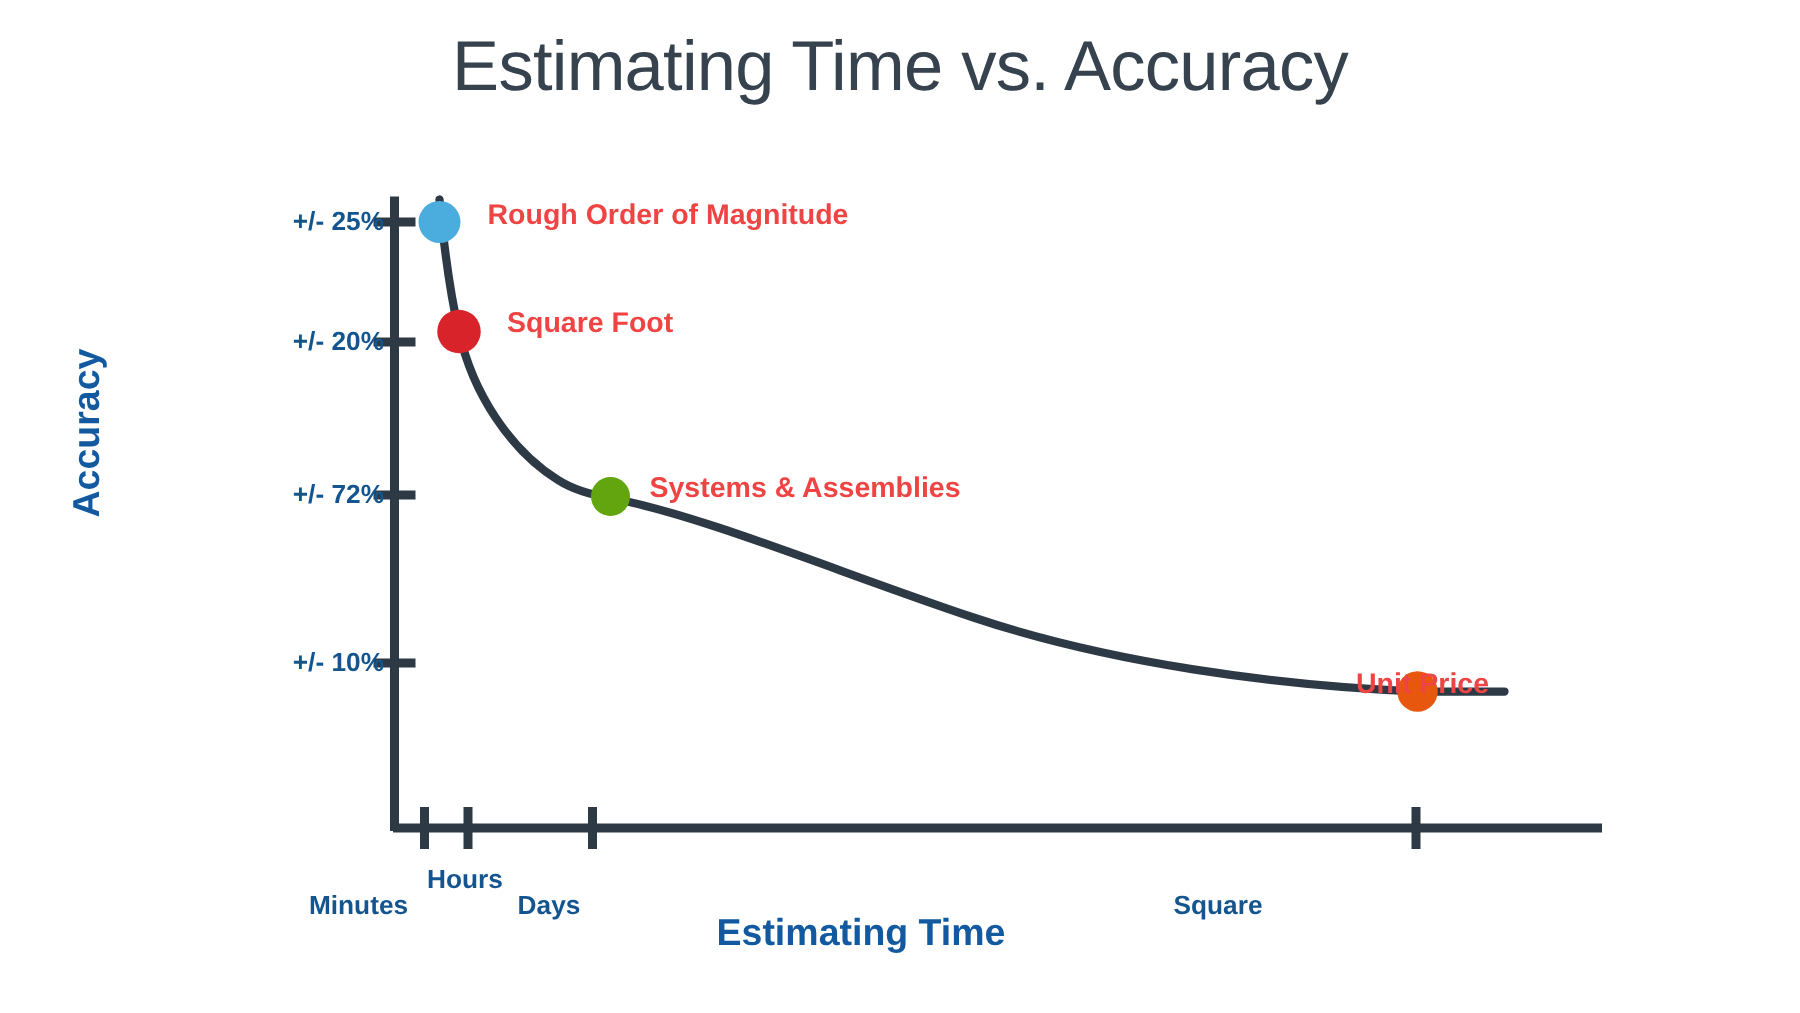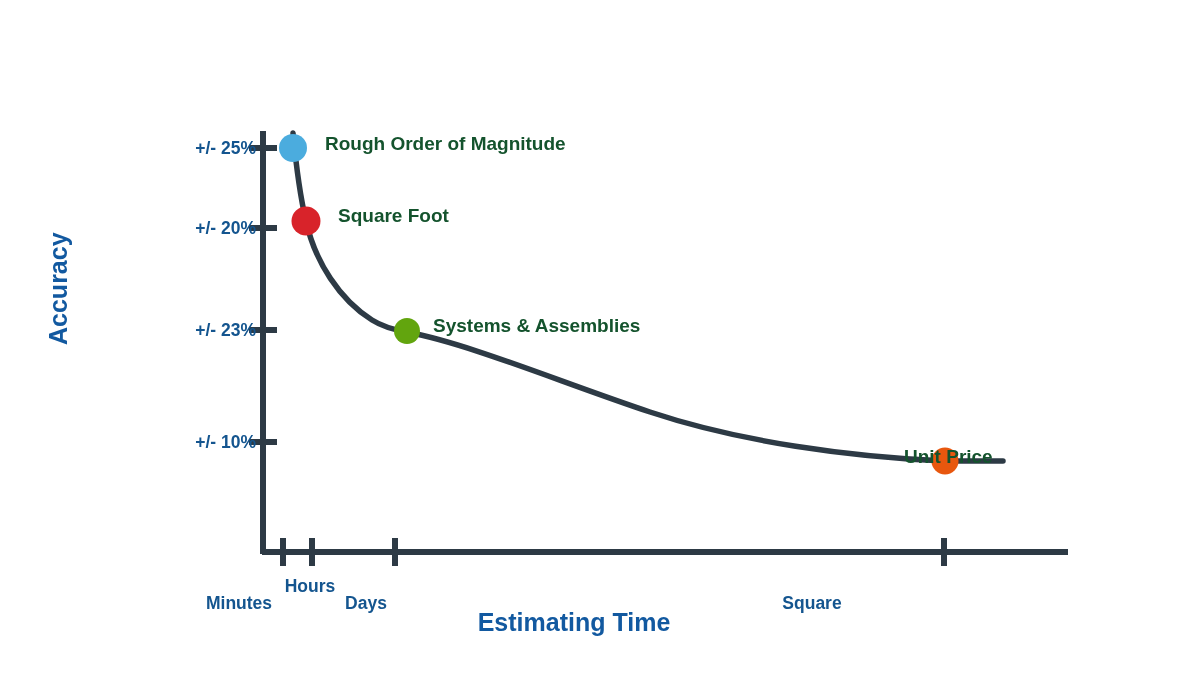--- a/index.html
+++ b/index.html
@@ -82,31 +82,32 @@
     top: 608px;
     width: 1148px;
     text-align: center;
   }
 
   
   .point-label {
     position: absolute;
     font-size: 19px;
     font-weight: bold;
-    color: #14532d;
+    color: #ef4444;
     white-space: nowrap;
     transform: translateY(-50%);
     text-align: center;
   }
 </style>
 </head>
 <body>
 
 <div id="chart-root">
 
+  <div class="chart-title">Estimating Time vs. Accuracy</div>
 
   <svg class="plot-svg" viewBox="0 0 1200 675">
 
     <line x1="263" y1="131" x2="263" y2="554" stroke="#2d3a45" stroke-width="6"></line>
 
     <line x1="262" y1="552" x2="1068" y2="552" stroke="#2d3a45" stroke-width="6"></line>
 
     <line x1="249" y1="148" x2="277" y2="148" stroke="#2d3a45" stroke-width="6"></line>
     <line x1="249" y1="228" x2="277" y2="228" stroke="#2d3a45" stroke-width="6"></line>
     <line x1="249" y1="330" x2="277" y2="330" stroke="#2d3a45" stroke-width="6"></line>
@@ -126,21 +127,21 @@
              L 1003 461" fill="none" stroke="#2d3a45" stroke-width="5.5" stroke-linecap="round"></path>
 
     <circle cx="293" cy="148" r="14" fill="#4bacde"></circle>
     <circle cx="306" cy="221" r="14.5" fill="#d8232a"></circle>
     <circle cx="407" cy="331" r="13" fill="#62a50e"></circle>
     <circle cx="945" cy="461" r="13.5" fill="#e8570e"></circle>
   </svg>
 
   <div class="tick-label y-tick-label" style="right:944px; top:148px;">+/- 25%</div>
   <div class="tick-label y-tick-label" style="right:944px; top:228px;">+/- 20%</div>
-  <div class="tick-label y-tick-label" style="right:944px; top:330px;">+/- 23%</div>
+  <div class="tick-label y-tick-label" style="right:944px; top:330px;">+/- 72%</div>
   <div class="tick-label y-tick-label" style="right:944px; top:442px;">+/- 10%</div>
 
   <div class="tick-label x-tick-label" style="left:239px; top:573px;">Minutes</div>
   <div class="tick-label x-tick-label" style="left:310px; top:556px;">Hours</div>
   <div class="tick-label x-tick-label" style="left:366px; top:573px;">Days</div>
   <div class="tick-label x-tick-label" style="left:812px; top:573px;">Square</div>
 
   <div class="axis-title axis-title-y">Accuracy</div>
   <div class="axis-title axis-title-x">Estimating Time</div>
 

